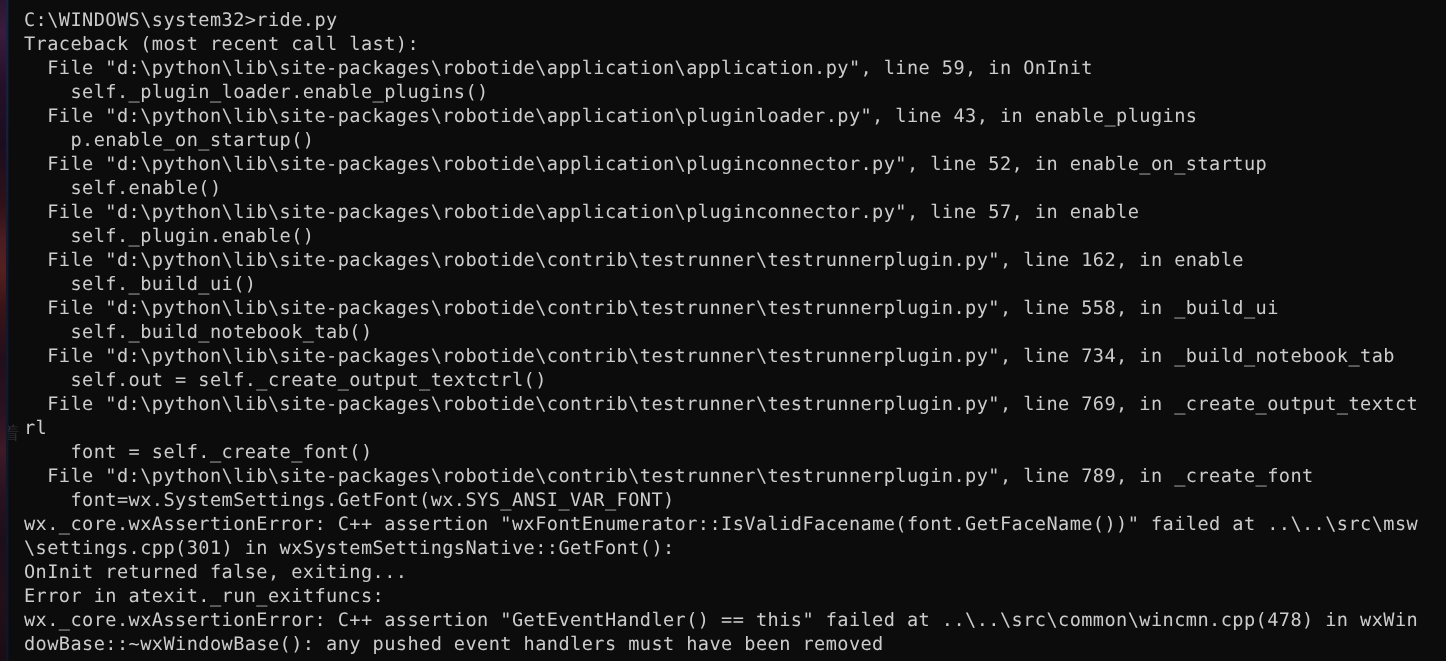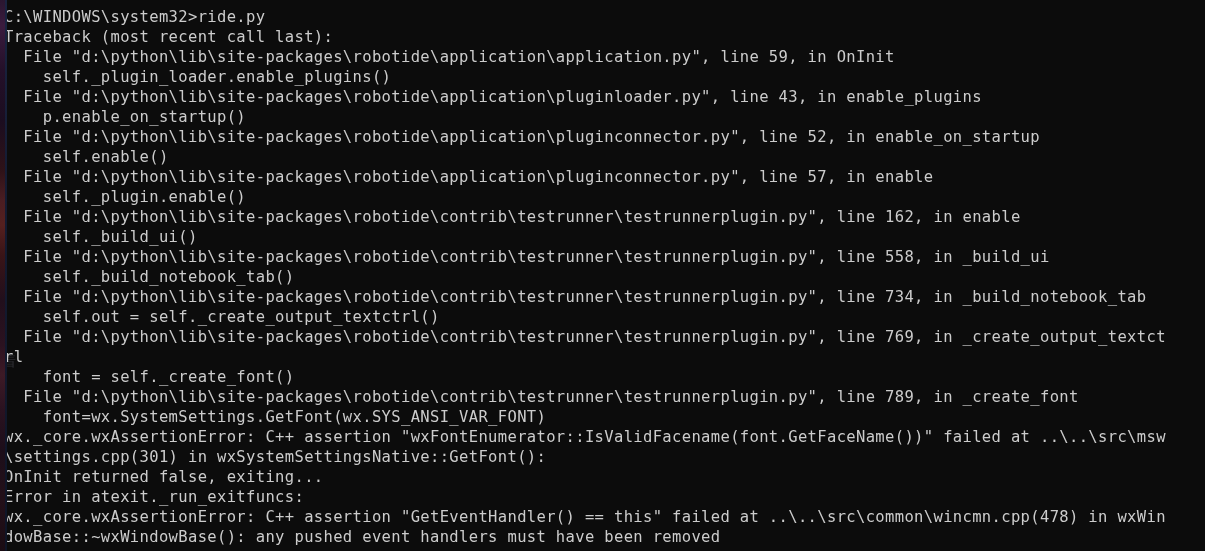--- a/index.html
+++ b/index.html
@@ -79,21 +79,21 @@
     font-family: "DejaVu Sans Mono", "Liberation Mono", monospace;
     font-size: 15.5px;
     line-height: 20px;
     letter-spacing: 0.35px;
     white-space: pre;
     z-index: 2;
     position: relative;
   }
   .line {
     height: 20px;
-    padding-left: 4px;
+    padding-left: 20px;
     white-space: pre;
     overflow: hidden;
   }
   #cursor {
     position: absolute;
     left: 4px;
     top: 548px;
     width: 9px;
     height: 2px;
     background: #cccccc;

